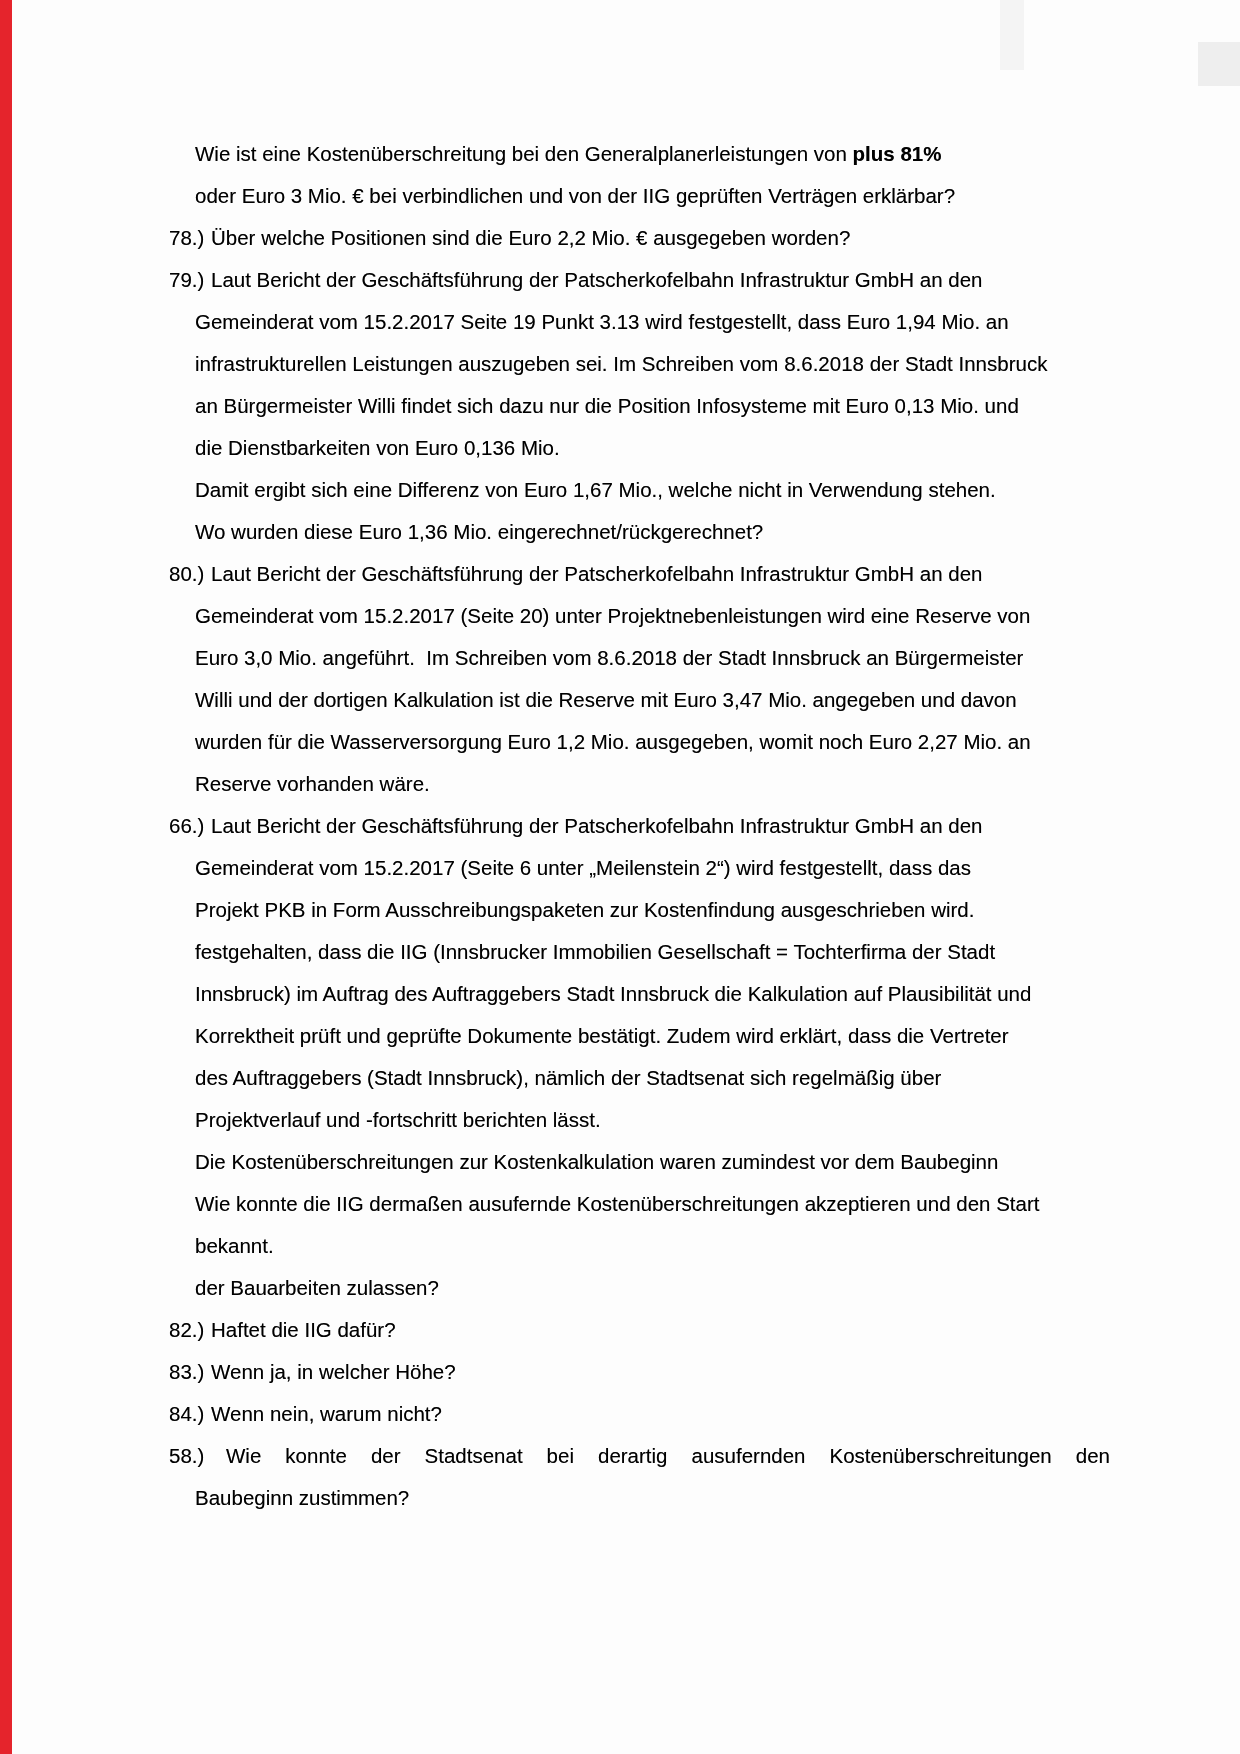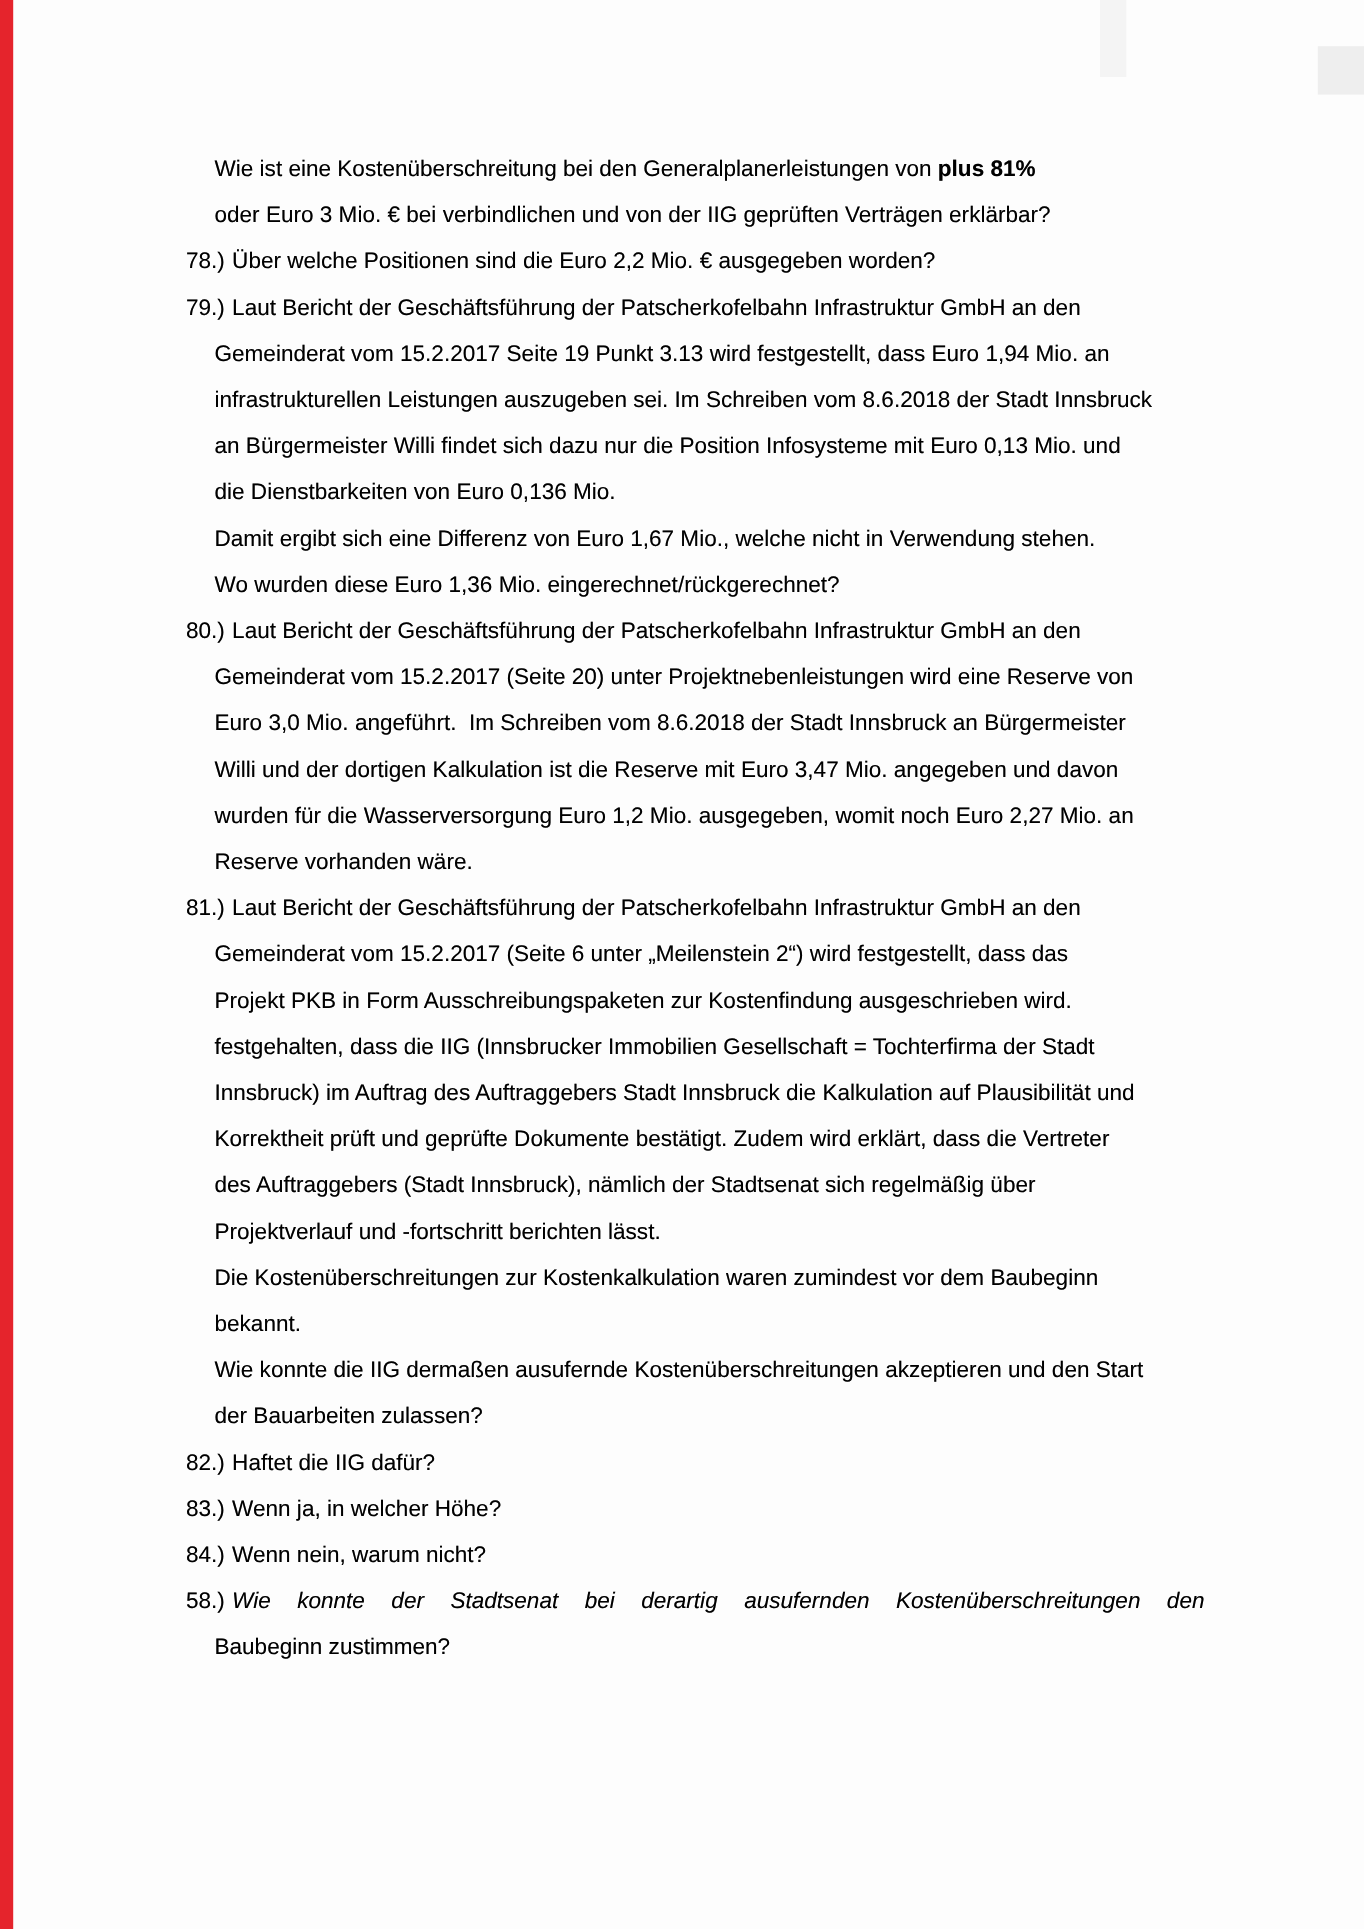--- a/index.html
+++ b/index.html
@@ -21,25 +21,24 @@
   .doc {
     position: absolute; left: 0; top: 133px; width: 1240px;
     color: #262626; font-size: 20.5px;
     text-shadow: 0 0 0.5px rgba(30,30,30,0.5);
   }
   .line { position: relative; height: 42px; line-height: 42px; white-space: pre; }
   .num  { position: absolute; left: 169px; }
   .txt  { position: absolute; left: 195px; }
   .numbered .txt { left: 211px; }
   .justify .txt {
-    left: 211px; width: 884px;
+    left: 226px; width: 884px;
     white-space: normal;
     text-align: justify;
     text-align-last: justify;
-    font-style: italic;
   }
   .b { font-weight: 700; }
 </style>
 </head>
 <body style="background: rgb(253, 253, 253);">
 
 <div class="page">
   <div class="scan-stripe" style="background: rgb(229, 36, 44);"></div>
   <div class="artifact a2"></div>
   <div class="artifact a1"></div>
@@ -53,31 +52,31 @@
       <div class="line"><span class="txt"><span>an Bürgermeister Willi findet sich dazu nur die Position Infosysteme mit Euro 0,13 Mio. und</span></span></div>
       <div class="line"><span class="txt"><span>die Dienstbarkeiten von Euro 0,136 Mio.</span></span></div>
       <div class="line"><span class="txt"><span>Damit ergibt sich eine Differenz von Euro 1,67 Mio., welche nicht in Verwendung stehen.</span></span></div>
       <div class="line"><span class="txt"><span>Wo wurden diese Euro 1,36 Mio. eingerechnet/rückgerechnet?</span></span></div>
       <div class="line numbered"><span class="num">80.)</span><span class="txt"><span>Laut Bericht der Geschäftsführung der Patscherkofelbahn Infrastruktur GmbH an den</span></span></div>
       <div class="line"><span class="txt"><span>Gemeinderat vom 15.2.2017 (Seite 20) unter Projektnebenleistungen wird eine Reserve von</span></span></div>
       <div class="line"><span class="txt"><span>Euro 3,0 Mio. angeführt. &nbsp;Im Schreiben vom 8.6.2018 der Stadt Innsbruck an Bürgermeister</span></span></div>
       <div class="line"><span class="txt"><span>Willi und der dortigen Kalkulation ist die Reserve mit Euro 3,47 Mio. angegeben und davon</span></span></div>
       <div class="line"><span class="txt"><span>wurden für die Wasserversorgung Euro 1,2 Mio. ausgegeben, womit noch Euro 2,27 Mio. an</span></span></div>
       <div class="line"><span class="txt"><span>Reserve vorhanden wäre.</span></span></div>
-      <div class="line numbered"><span class="num">81.)</span><span class="txt"><span>Laut Bericht der Geschäftsführung der Patscherkofelbahn Infrastruktur GmbH an den</span></span></div>
+      <div class="line numbered"><span class="num">66.)</span><span class="txt"><span>Laut Bericht der Geschäftsführung der Patscherkofelbahn Infrastruktur GmbH an den</span></span></div>
       <div class="line"><span class="txt"><span>Gemeinderat vom 15.2.2017 (Seite 6 unter „Meilenstein 2“) wird festgestellt, dass das</span></span></div>
       <div class="line"><span class="txt"><span>Projekt PKB in Form Ausschreibungspaketen zur Kostenfindung ausgeschrieben wird.</span></span></div>
       <div class="line"><span class="txt"><span>festgehalten, dass die IIG (Innsbrucker Immobilien Gesellschaft = Tochterfirma der Stadt</span></span></div>
       <div class="line"><span class="txt"><span>Innsbruck) im Auftrag des Auftraggebers Stadt Innsbruck die Kalkulation auf Plausibilität und</span></span></div>
       <div class="line"><span class="txt"><span>Korrektheit prüft und geprüfte Dokumente bestätigt. Zudem wird erklärt, dass die Vertreter</span></span></div>
       <div class="line"><span class="txt"><span>des Auftraggebers (Stadt Innsbruck), nämlich der Stadtsenat sich regelmäßig über</span></span></div>
       <div class="line"><span class="txt"><span>Projektverlauf und -fortschritt berichten lässt.</span></span></div>
       <div class="line"><span class="txt"><span>Die Kostenüberschreitungen zur Kostenkalkulation waren zumindest vor dem Baubeginn</span></span></div>
+      <div class="line"><span class="txt"><span>Wie konnte die IIG dermaßen ausufernde Kostenüberschreitungen akzeptieren und den Start</span></span></div>
       <div class="line"><span class="txt"><span>bekannt.</span></span></div>
-      <div class="line"><span class="txt"><span>Wie konnte die IIG dermaßen ausufernde Kostenüberschreitungen akzeptieren und den Start</span></span></div>
       <div class="line"><span class="txt"><span>der Bauarbeiten zulassen?</span></span></div>
       <div class="line numbered"><span class="num">82.)</span><span class="txt"><span>Haftet die IIG dafür?</span></span></div>
       <div class="line numbered"><span class="num">83.)</span><span class="txt"><span>Wenn ja, in welcher Höhe?</span></span></div>
       <div class="line numbered"><span class="num">84.)</span><span class="txt"><span>Wenn nein, warum nicht?</span></span></div>
       <div class="line numbered justify"><span class="num">58.)</span><span class="txt"><span>Wie konnte der Stadtsenat bei derartig ausufernden Kostenüberschreitungen den</span></span></div>
       <div class="line"><span class="txt"><span>Baubeginn zustimmen?</span></span></div>
     </div>
 </div>
 
 </body></html>

